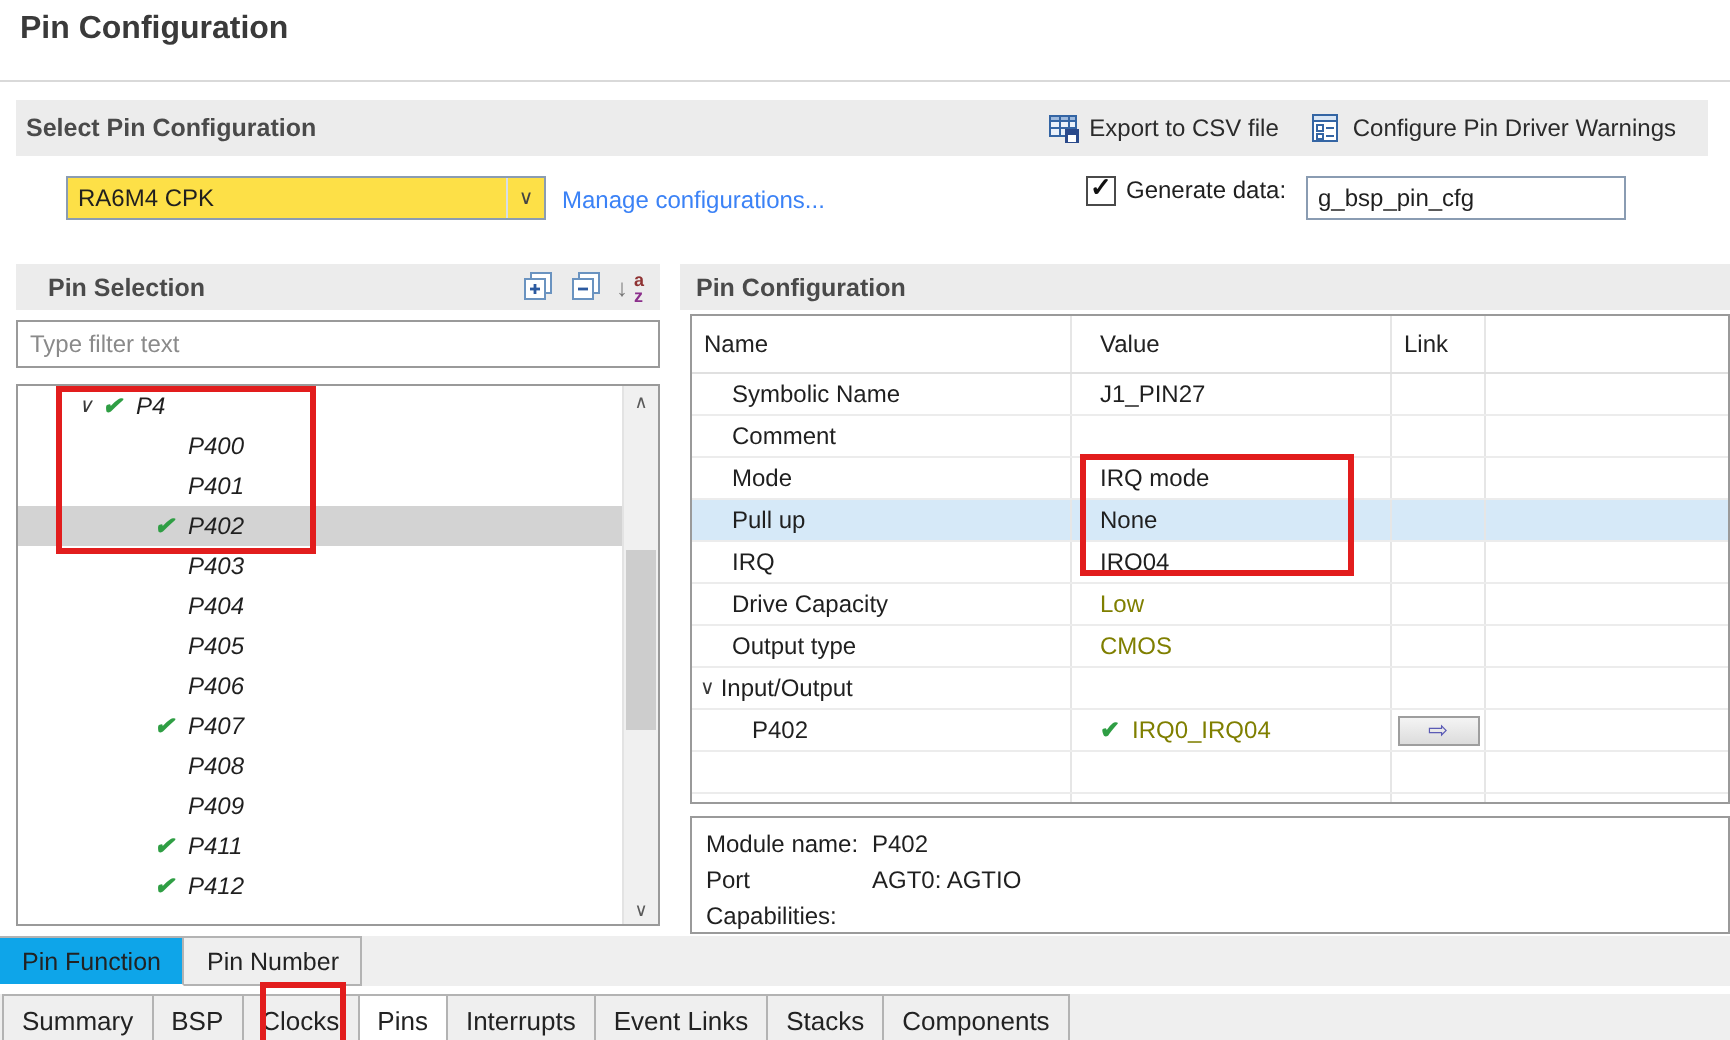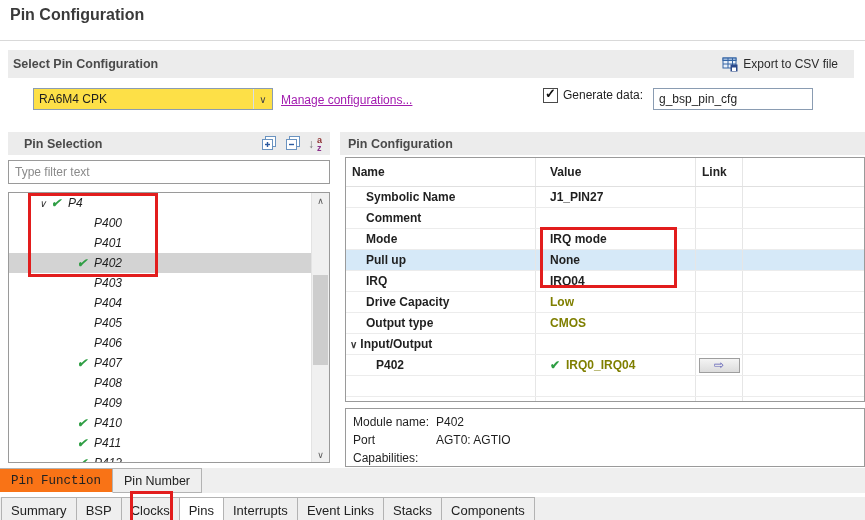--- a/index.html
+++ b/index.html
@@ -17,21 +17,21 @@
   .tbtn{display:flex;align-items:center;gap:5px;color:#2b2b2b;cursor:default;margin-right:16px;}
   .tbtn svg{display:block;}
 
   .combo{position:absolute;left:33px;top:88px;width:240px;height:22px;border:1px solid #8a9cb2;
          background:#fde047;display:flex;align-items:center;box-sizing:border-box;}
   .combo .combo-text{flex:1;padding-left:5px;}
   .combo .combo-arrow{width:18px;height:100%;display:flex;align-items:center;justify-content:center;
          border-left:1px solid #d7dee8;color:#444;}
   .combo .combo-arrow::before{content:"\2228";font-size:10px;}
 
-  .manage-link{position:absolute;left:281px;top:93px;color:#a21caf;text-decoration:underline;cursor:pointer;}
+  .manage-link{position:absolute;left:281px;top:93px;color:#3b82f6;cursor:pointer;}
 
   .gen-wrap{position:absolute;left:543px;top:88px;height:22px;display:flex;}
   .cb{width:13px;height:13px;border:1px solid #4a4a4a;background:#fff;position:relative;margin-right:5px;}
   .cb.checked::before{content:"\2713";position:absolute;left:1px;top:-3px;font-size:13px;color:#111;font-weight:bold;}
   .gen-label{margin-right:8px;}
   .gen-input{position:absolute;left:653px;top:88px;width:160px;height:22px;border:1px solid #8a9cb2;
              box-sizing:border-box;padding:0 5px;font:12px "Liberation Sans",sans-serif;color:#1f1f1f;}
 
   
   .bar-pinsel{left:8px;top:132px;width:322px;height:23px;padding-left:16px;box-sizing:border-box;}
@@ -69,21 +69,21 @@
   
   .bar-pincfg{left:340px;top:132px;width:525px;height:23px;padding-left:8px;box-sizing:border-box;}
 
   .cfgtable{position:absolute;left:345px;top:157px;width:520px;height:245px;border:1px solid #9a9a9a;
             box-sizing:border-box;background:#fff;overflow:hidden;}
   .thead,.trow{display:grid;grid-template-columns:190px 160px 47px 1fr;align-items:center;}
   .thead{height:28px;border-bottom:1px solid #e0e0e0;}
   .thead .cell{font-size:12px;color:#222;}
   .trow{height:20px;border-bottom:1px solid #ececec;}
   .cell{height:100%;display:flex;align-items:center;border-right:1px solid #e6e6e6;box-sizing:border-box;
-        white-space:nowrap;overflow:hidden;font-weight:bold;}
+        white-space:nowrap;overflow:hidden;}
   .cell.last{border-right:none;}
   .c-name{padding-left:20px;}
   .c-name.hdr{padding-left:6px;}
   .c-name.root{padding-left:4px;}
   .c-name.root .rowchev{margin-right:3px;color:#3a3a3a;font-size:10px;}
   .c-name.root .rowchev::before{content:"\2228";}
   .c-name.lvl2{padding-left:30px;}
   .c-val{padding-left:14px;}
   .c-val.olive{color:#7f7f00;}
   .c-val .chk{margin-right:3px;}
@@ -96,21 +96,21 @@
   .modulebox{position:absolute;left:345px;top:408px;width:520px;height:59px;border:1px solid #9a9a9a;
              box-sizing:border-box;background:#fff;overflow:hidden;padding:4px 0 0 7px;}
   .mrow{display:flex;line-height:18px;}
   .mlabel{width:83px;}
   .mval{white-space:pre;}
 
   
   .tabrow1{position:absolute;left:0;top:468px;width:865px;height:25px;background:#efefef;display:flex;}
   .vtab{display:flex;align-items:center;padding:0 11px;border:1px solid #b3b3b3;margin-left:-1px;
         background:#efefef;color:#222;font-size:12.5px;box-sizing:border-box;height:25px;}
-  .vtab.active{background:#f97316;border-bottom-color:#fff;font-weight:normal;z-index:2;font-family:Liberation Mono, monospace;}
+  .vtab.active{background:#0ea5e9;border-bottom-color:#fff;font-weight:normal;z-index:2;}
   .tabgap{position:absolute;left:0;top:493px;width:865px;height:4px;background:#fff;}
   .tabrow2{position:absolute;left:2px;top:497px;width:863px;height:23px;display:flex;}
   .btab{display:flex;align-items:center;padding:0 9px;border:1px solid #b3b3b3;margin-left:-1px;
         background:#efefef;color:#222;font-size:13px;box-sizing:border-box;height:26px;}
   .btab.active{background:#fff;z-index:2;}
   .tabrow2-bg{position:absolute;left:0;top:497px;width:865px;height:23px;background:#efefef;}
 
   
   .redrect{position:absolute;border:3px solid #e21d1d;box-sizing:border-box;pointer-events:none;z-index:5;}
   .rr-tree{left:28px;top:193px;width:130px;height:84px;}
@@ -134,20 +134,33 @@
           <rect x="1" y="2" width="13" height="10" fill="#eaf1fa" stroke="#3465a4"></rect>
           <rect x="1" y="2" width="13" height="2.5" fill="#9db9dd" stroke="#3465a4"></rect>
           <line x1="6" y1="2" x2="6" y2="12" stroke="#3465a4"></line>
           <line x1="10.5" y1="2" x2="10.5" y2="12" stroke="#3465a4"></line>
           <line x1="1" y1="8" x2="14" y2="8" stroke="#3465a4"></line>
           <rect x="8.5" y="8.5" width="7" height="7" fill="#2b4a8b"></rect>
           <rect x="10" y="11.5" width="4" height="3.5" fill="#fff"></rect>
         </svg>
       </span>
       <span>Export to CSV file</span>
+    </div>
+    <div class="tbtn">
+      <span>
+        <svg width="16" height="16" viewBox="0 0 16 16">
+          <rect x="1.5" y="1.5" width="12" height="13" fill="#fff" stroke="#3465a4"></rect>
+          <rect x="1.5" y="1.5" width="12" height="3" fill="#d9e6f5" stroke="#3465a4"></rect>
+          <rect x="3.5" y="6.5" width="3" height="3" fill="#fff" stroke="#3465a4"></rect>
+          <rect x="3.5" y="11" width="3" height="2.5" fill="#fff" stroke="#3465a4"></rect>
+          <line x1="8" y1="8" x2="12" y2="8" stroke="#3465a4"></line>
+          <line x1="8" y1="12" x2="12" y2="12" stroke="#3465a4"></line>
+        </svg>
+      </span>
+      <span>Configure Pin Driver Warnings</span>
     </div>
   </div>
 
   <div class="combo">
     <span class="combo-text">RA6M4 CPK</span>
     <span class="combo-arrow"></span>
   </div>
   <span class="manage-link">Manage configurations...</span>
 
   <div class="gen-wrap">
@@ -223,24 +236,20 @@
     <div class="ti child">
         <span class="chk off"></span>
         <span class="tlabel">P408</span>
       </div>
     <div class="ti child">
         <span class="chk off"></span>
         <span class="tlabel">P409</span>
       </div>
     <div class="ti child">
         <span class="chk"></span>
-        <span class="tlabel">P410</span>
-      </div>
-    <div class="ti child">
-        <span class="chk"></span>
         <span class="tlabel">P411</span>
       </div>
     <div class="ti child">
         <span class="chk"></span>
         <span class="tlabel">P412</span>
       </div>
     <div class="vscroll">
       <span class="sb-up"></span>
       <span class="sb-thumb"></span>
       <span class="sb-down"></span>

